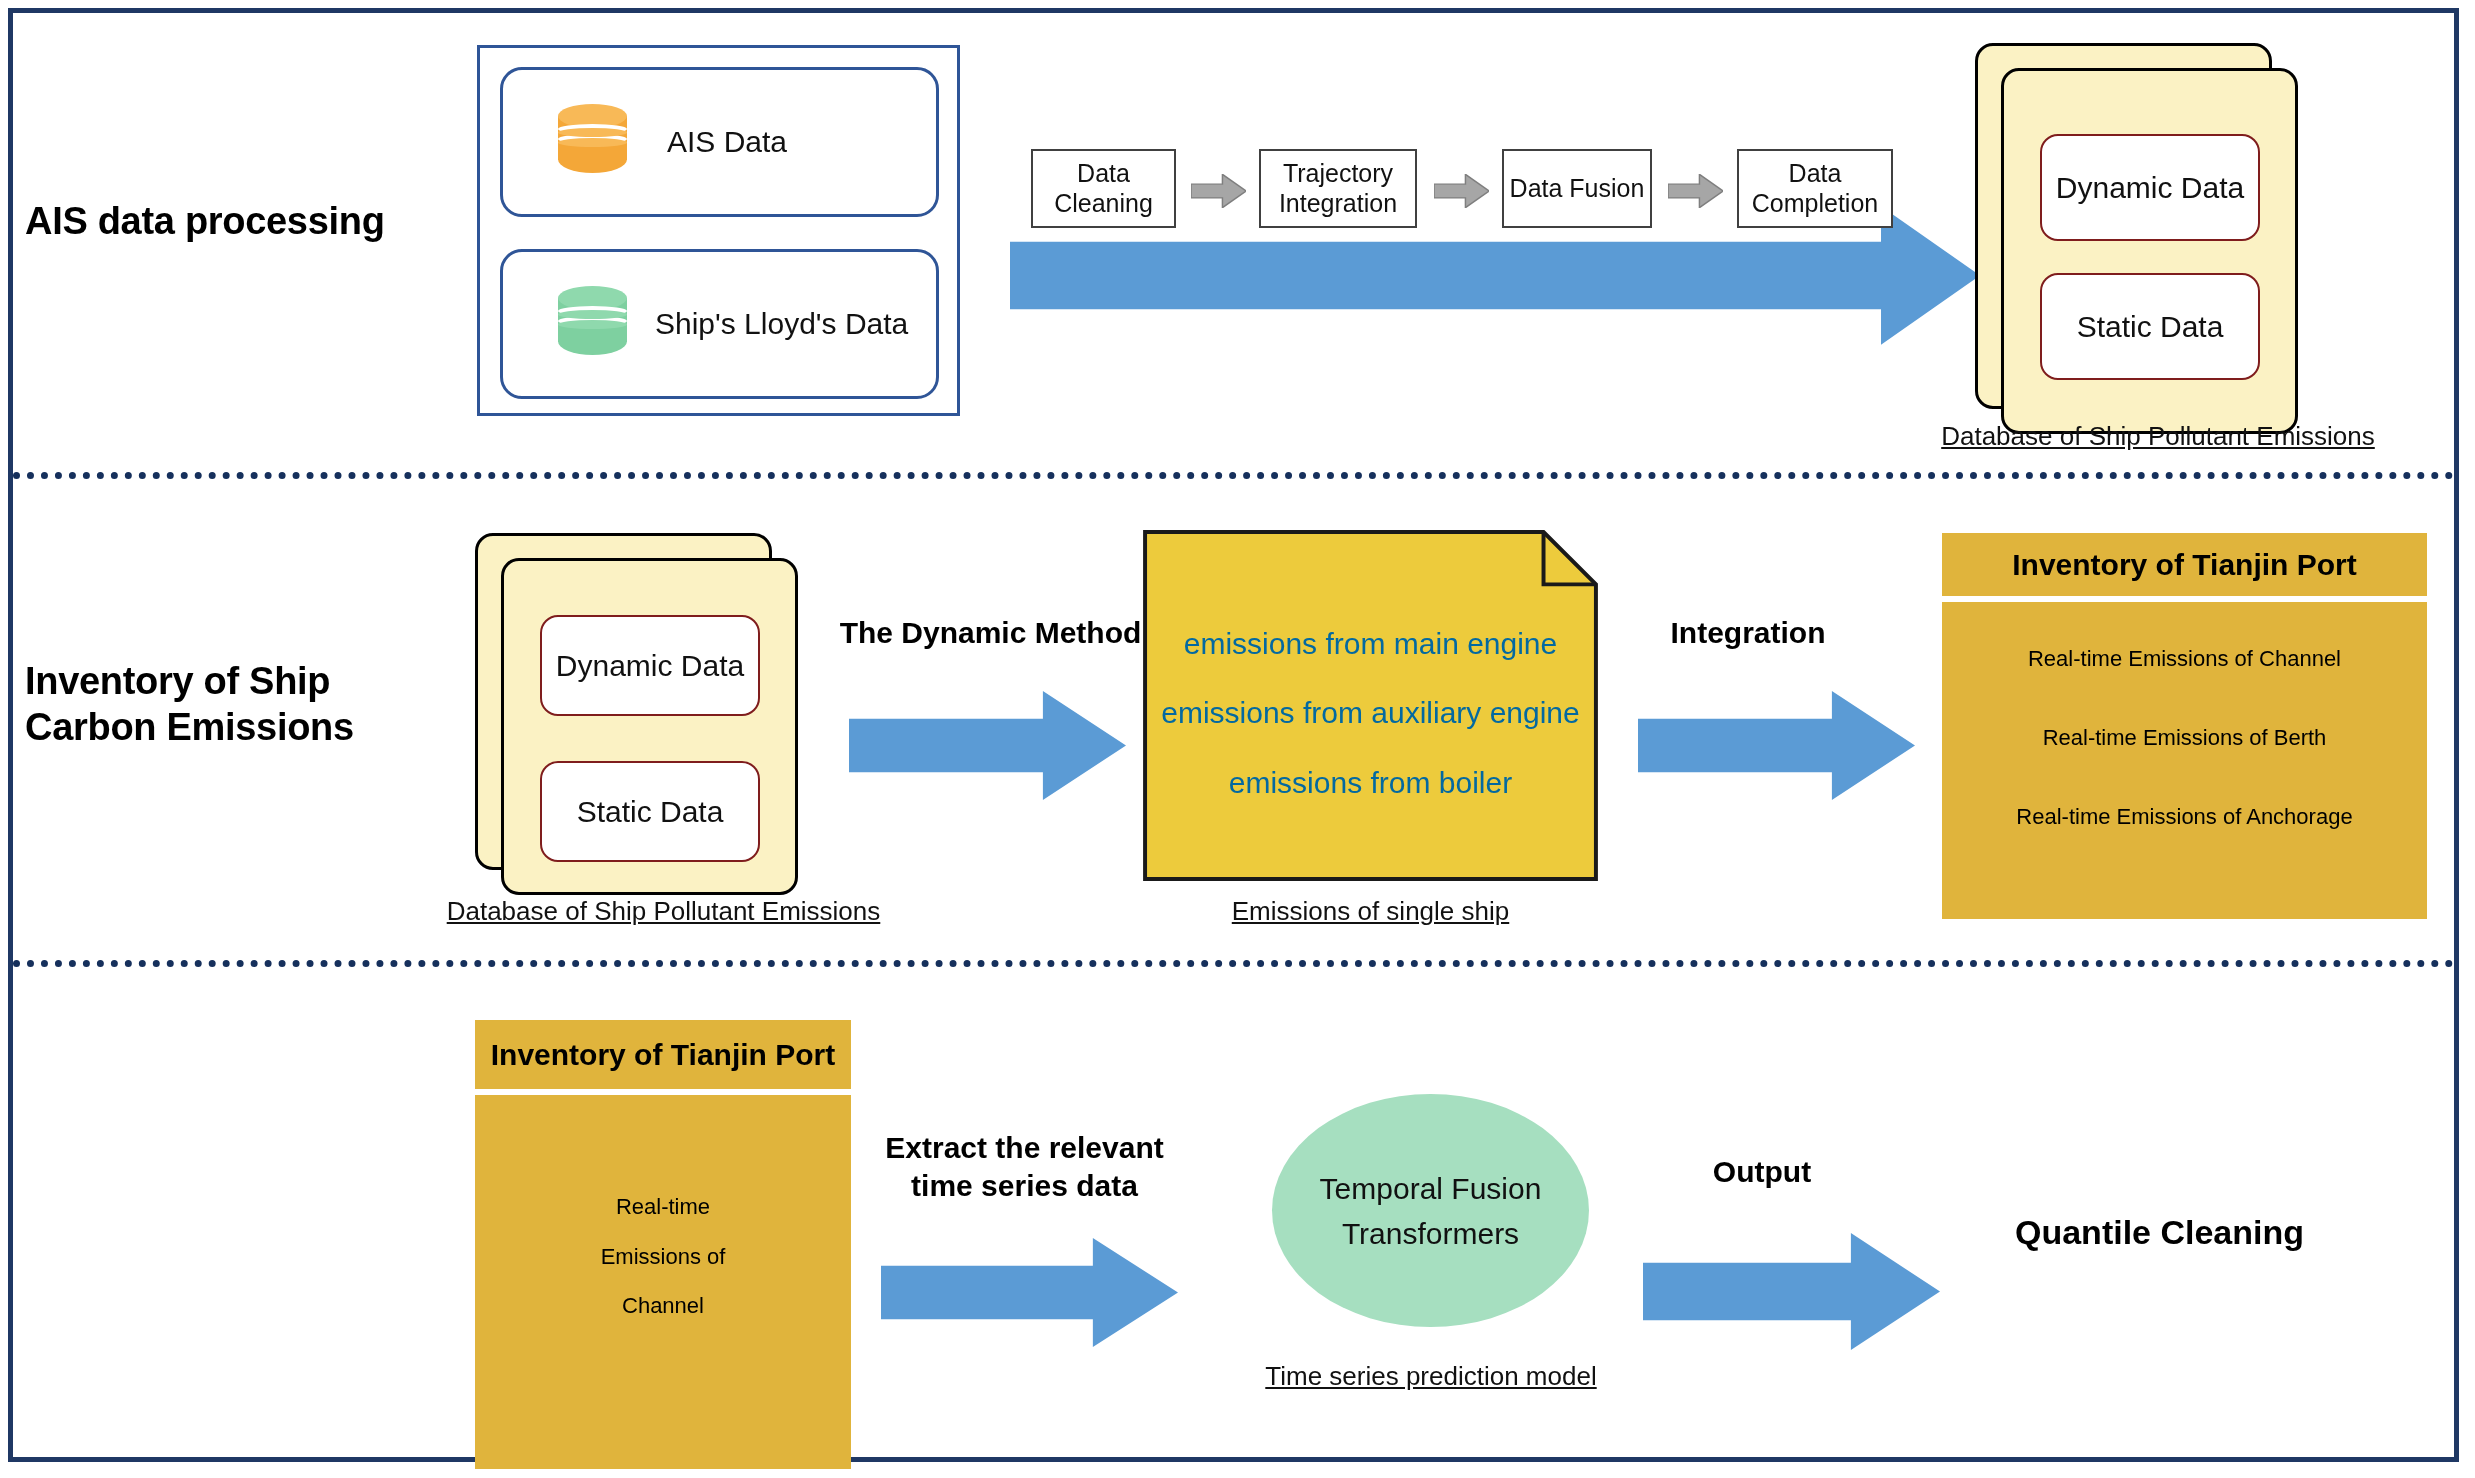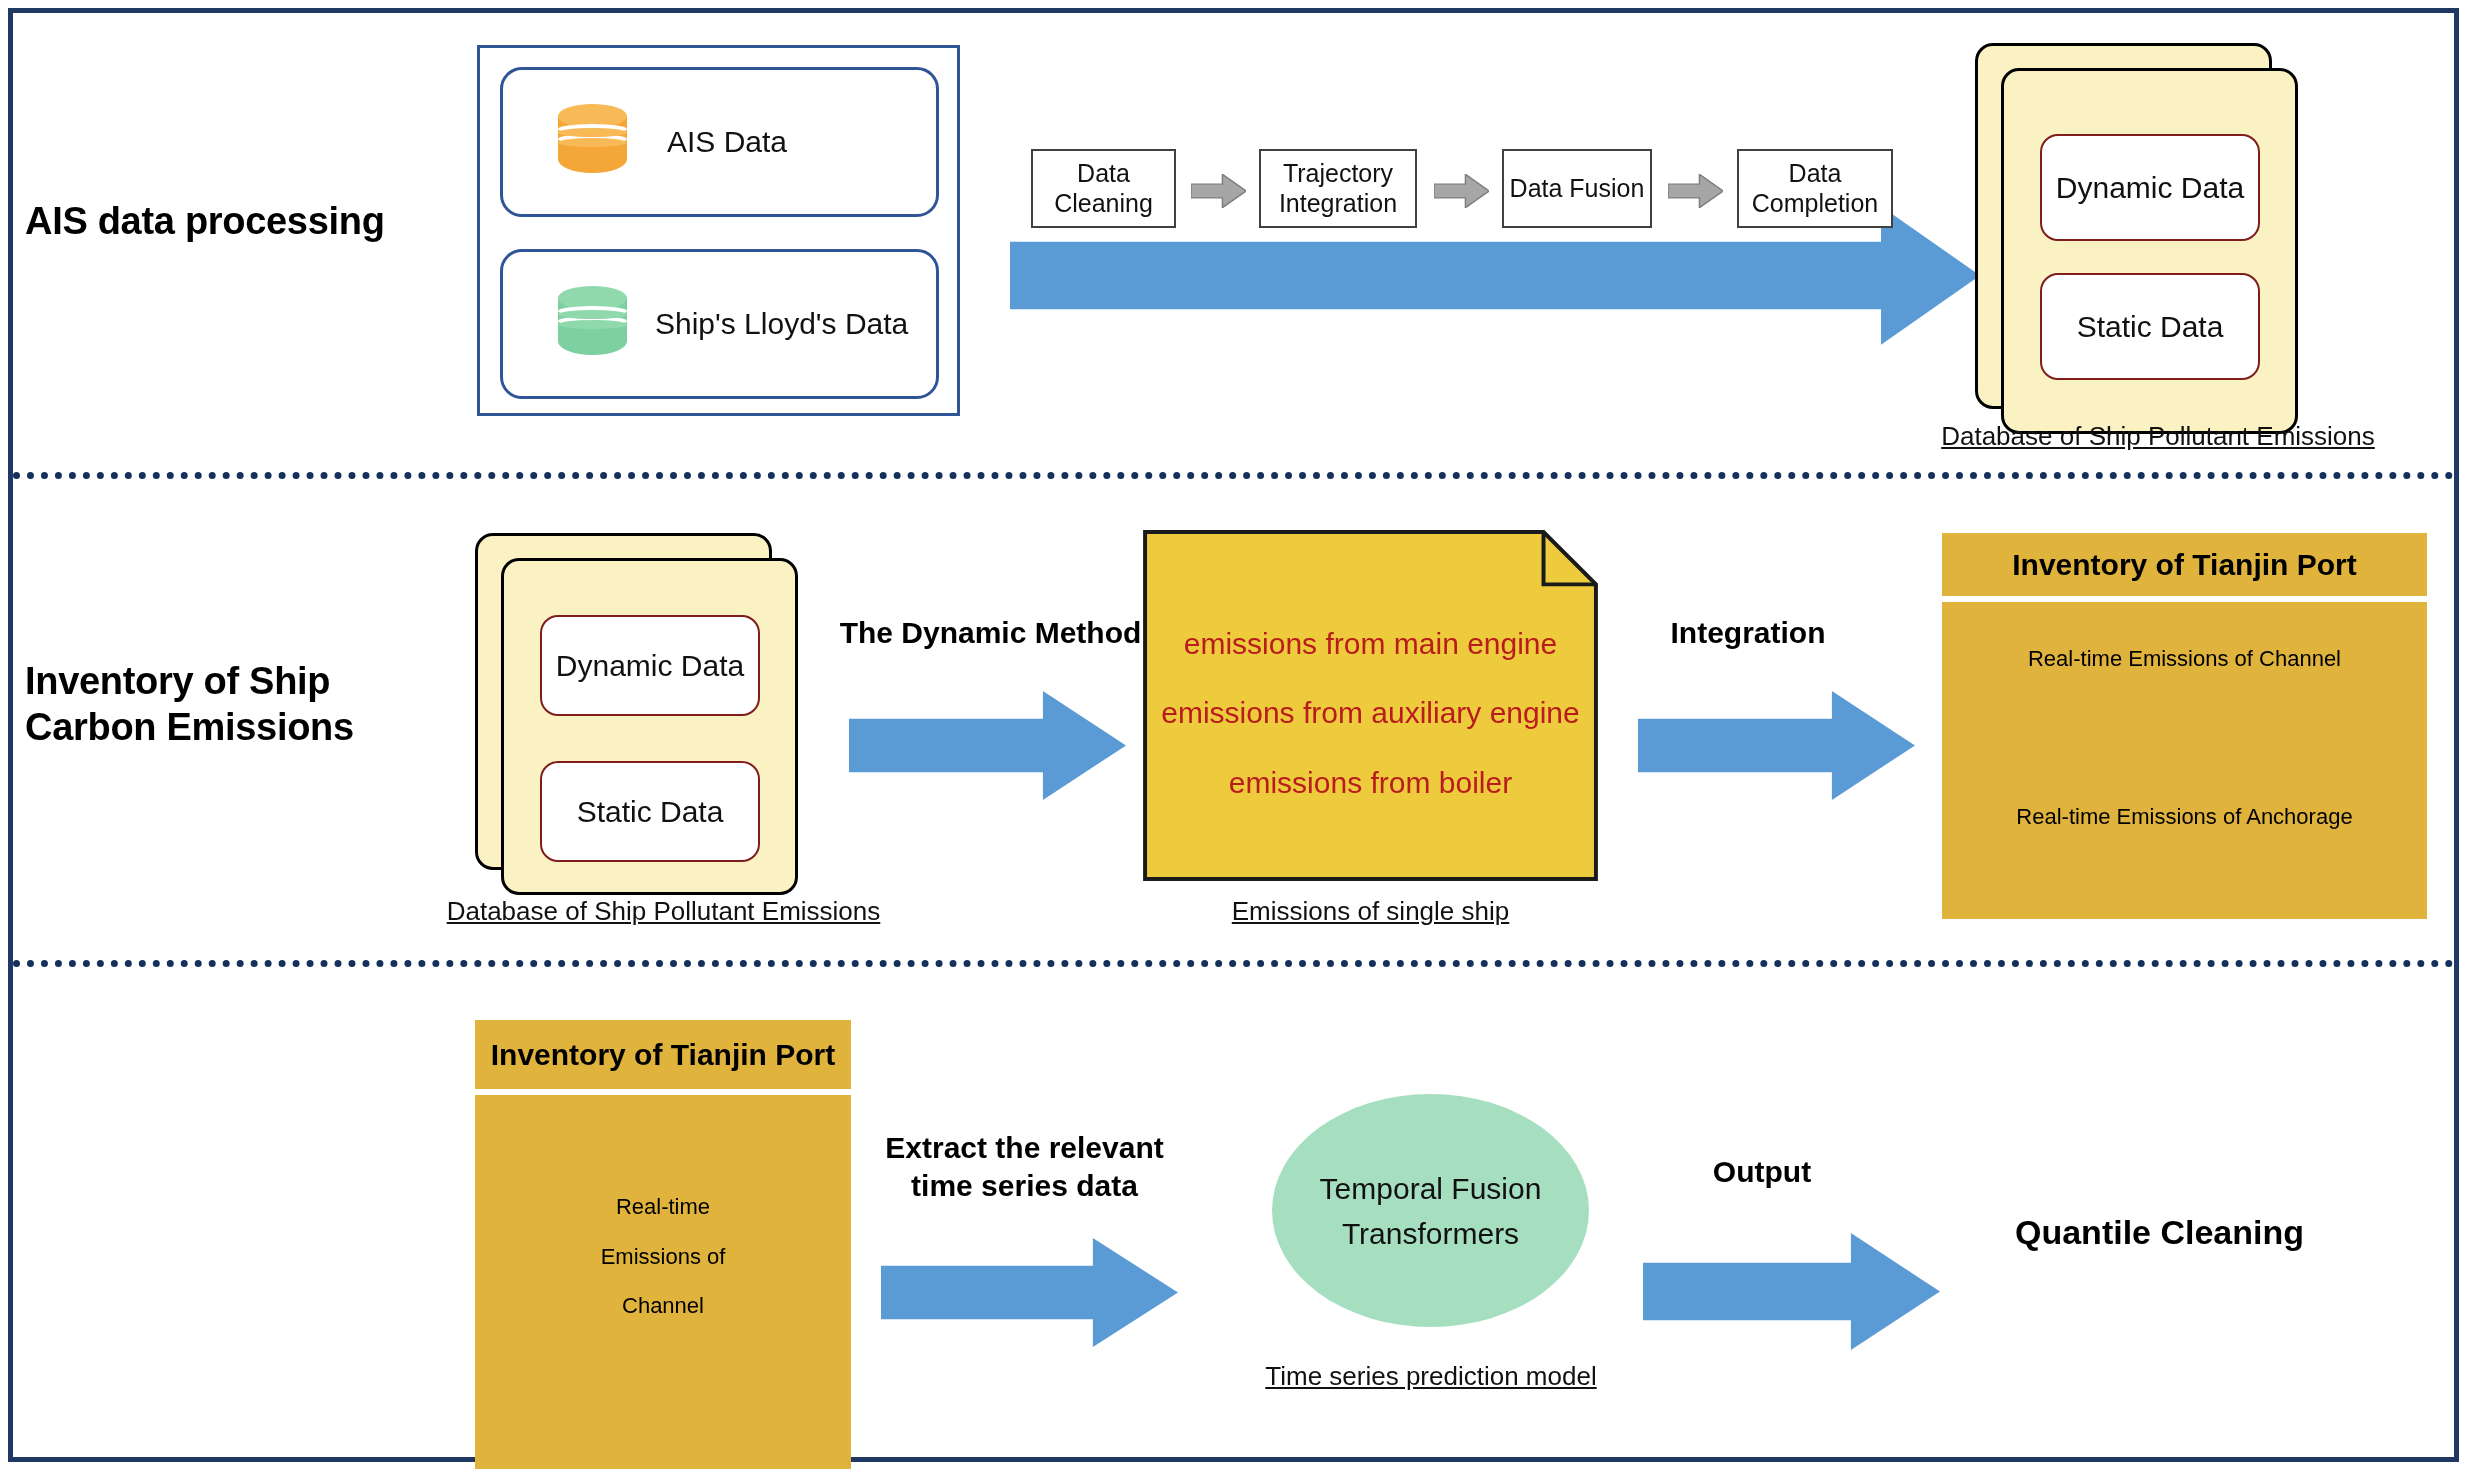--- a/index.html
+++ b/index.html
@@ -39,21 +39,21 @@
   
   .stack{position:absolute;}
   .stack .sheet{position:absolute;background:#fbf2c4;border:3px solid #000;border-radius:18px;box-sizing:border-box;}
   .stack .slot{position:absolute;background:#fff;border:2px solid #7f1d1d;border-radius:18px;box-sizing:border-box;
                display:flex;align-items:center;justify-content:center;font-size:30px;color:#111;}
 
   .caption{position:absolute;font-size:26px;color:#111;text-align:center;text-decoration:underline;}
 
   
   .note{position:absolute;}
-  .note .note-txt{position:absolute;left:0;right:0;text-align:center;font-size:30px;color:#b91c1c;}
+  .note .note-txt{position:absolute;left:0;right:0;text-align:center;font-size:30px;color:#0369a1;}
 
   .inv{position:absolute;}
   .inv .inv-head{position:absolute;background:#e0b43c;display:flex;align-items:center;justify-content:center;
                  font-weight:bold;font-size:30px;color:#000;}
   .inv .inv-body{position:absolute;background:#e0b43c;}
   .inv .inv-row{position:absolute;left:0;right:0;text-align:center;font-size:22px;color:#000;}
 
   .arrow-lbl{position:absolute;font-weight:bold;font-size:30px;color:#000;text-align:center;line-height:1.25;}
 
   .ellipse{position:absolute;background:#a6dfc0;border-radius:50%;
@@ -184,20 +184,21 @@
   <div class="blue-arrow" style="left:1638px;top:691px;width:277px;height:109px;">
     <svg width="277" height="109" viewBox="0 0 280 110">
       <path d="M0,28 L196,28 L196,0 L280,55 L196,110 L196,82 L0,82 Z" fill="#5b9bd5"></path>
     </svg>
   </div>
 
   <div class="inv" style="left:1942px;top:533px;width:485px;height:386px;">
     <div class="inv-head" style="left:0;top:0;width:485px;height:63px;">Inventory of Tianjin Port</div>
     <div class="inv-body" style="left:0;top:69px;width:485px;height:317px;">
       <div class="inv-row" style="top:44px;">Real-time Emissions of Channel</div>
+      <div class="inv-row" style="top:123px;">Real-time Emissions of Berth</div>
       <div class="inv-row" style="top:202px;">Real-time Emissions of Anchorage</div>
     </div>
   </div>
 
 
   <div class="inv" style="left:475px;top:1020px;width:376px;height:381px;">
     <div class="inv-head" style="left:0;top:0;width:376px;height:69px;">Inventory of Tianjin Port</div>
     <div class="inv-body" style="left:0;top:75px;width:376px;height:374px;">
       <div class="inv-row" style="top:99px;">Real-time</div>
       <div class="inv-row" style="top:149px;">Emissions of</div>

